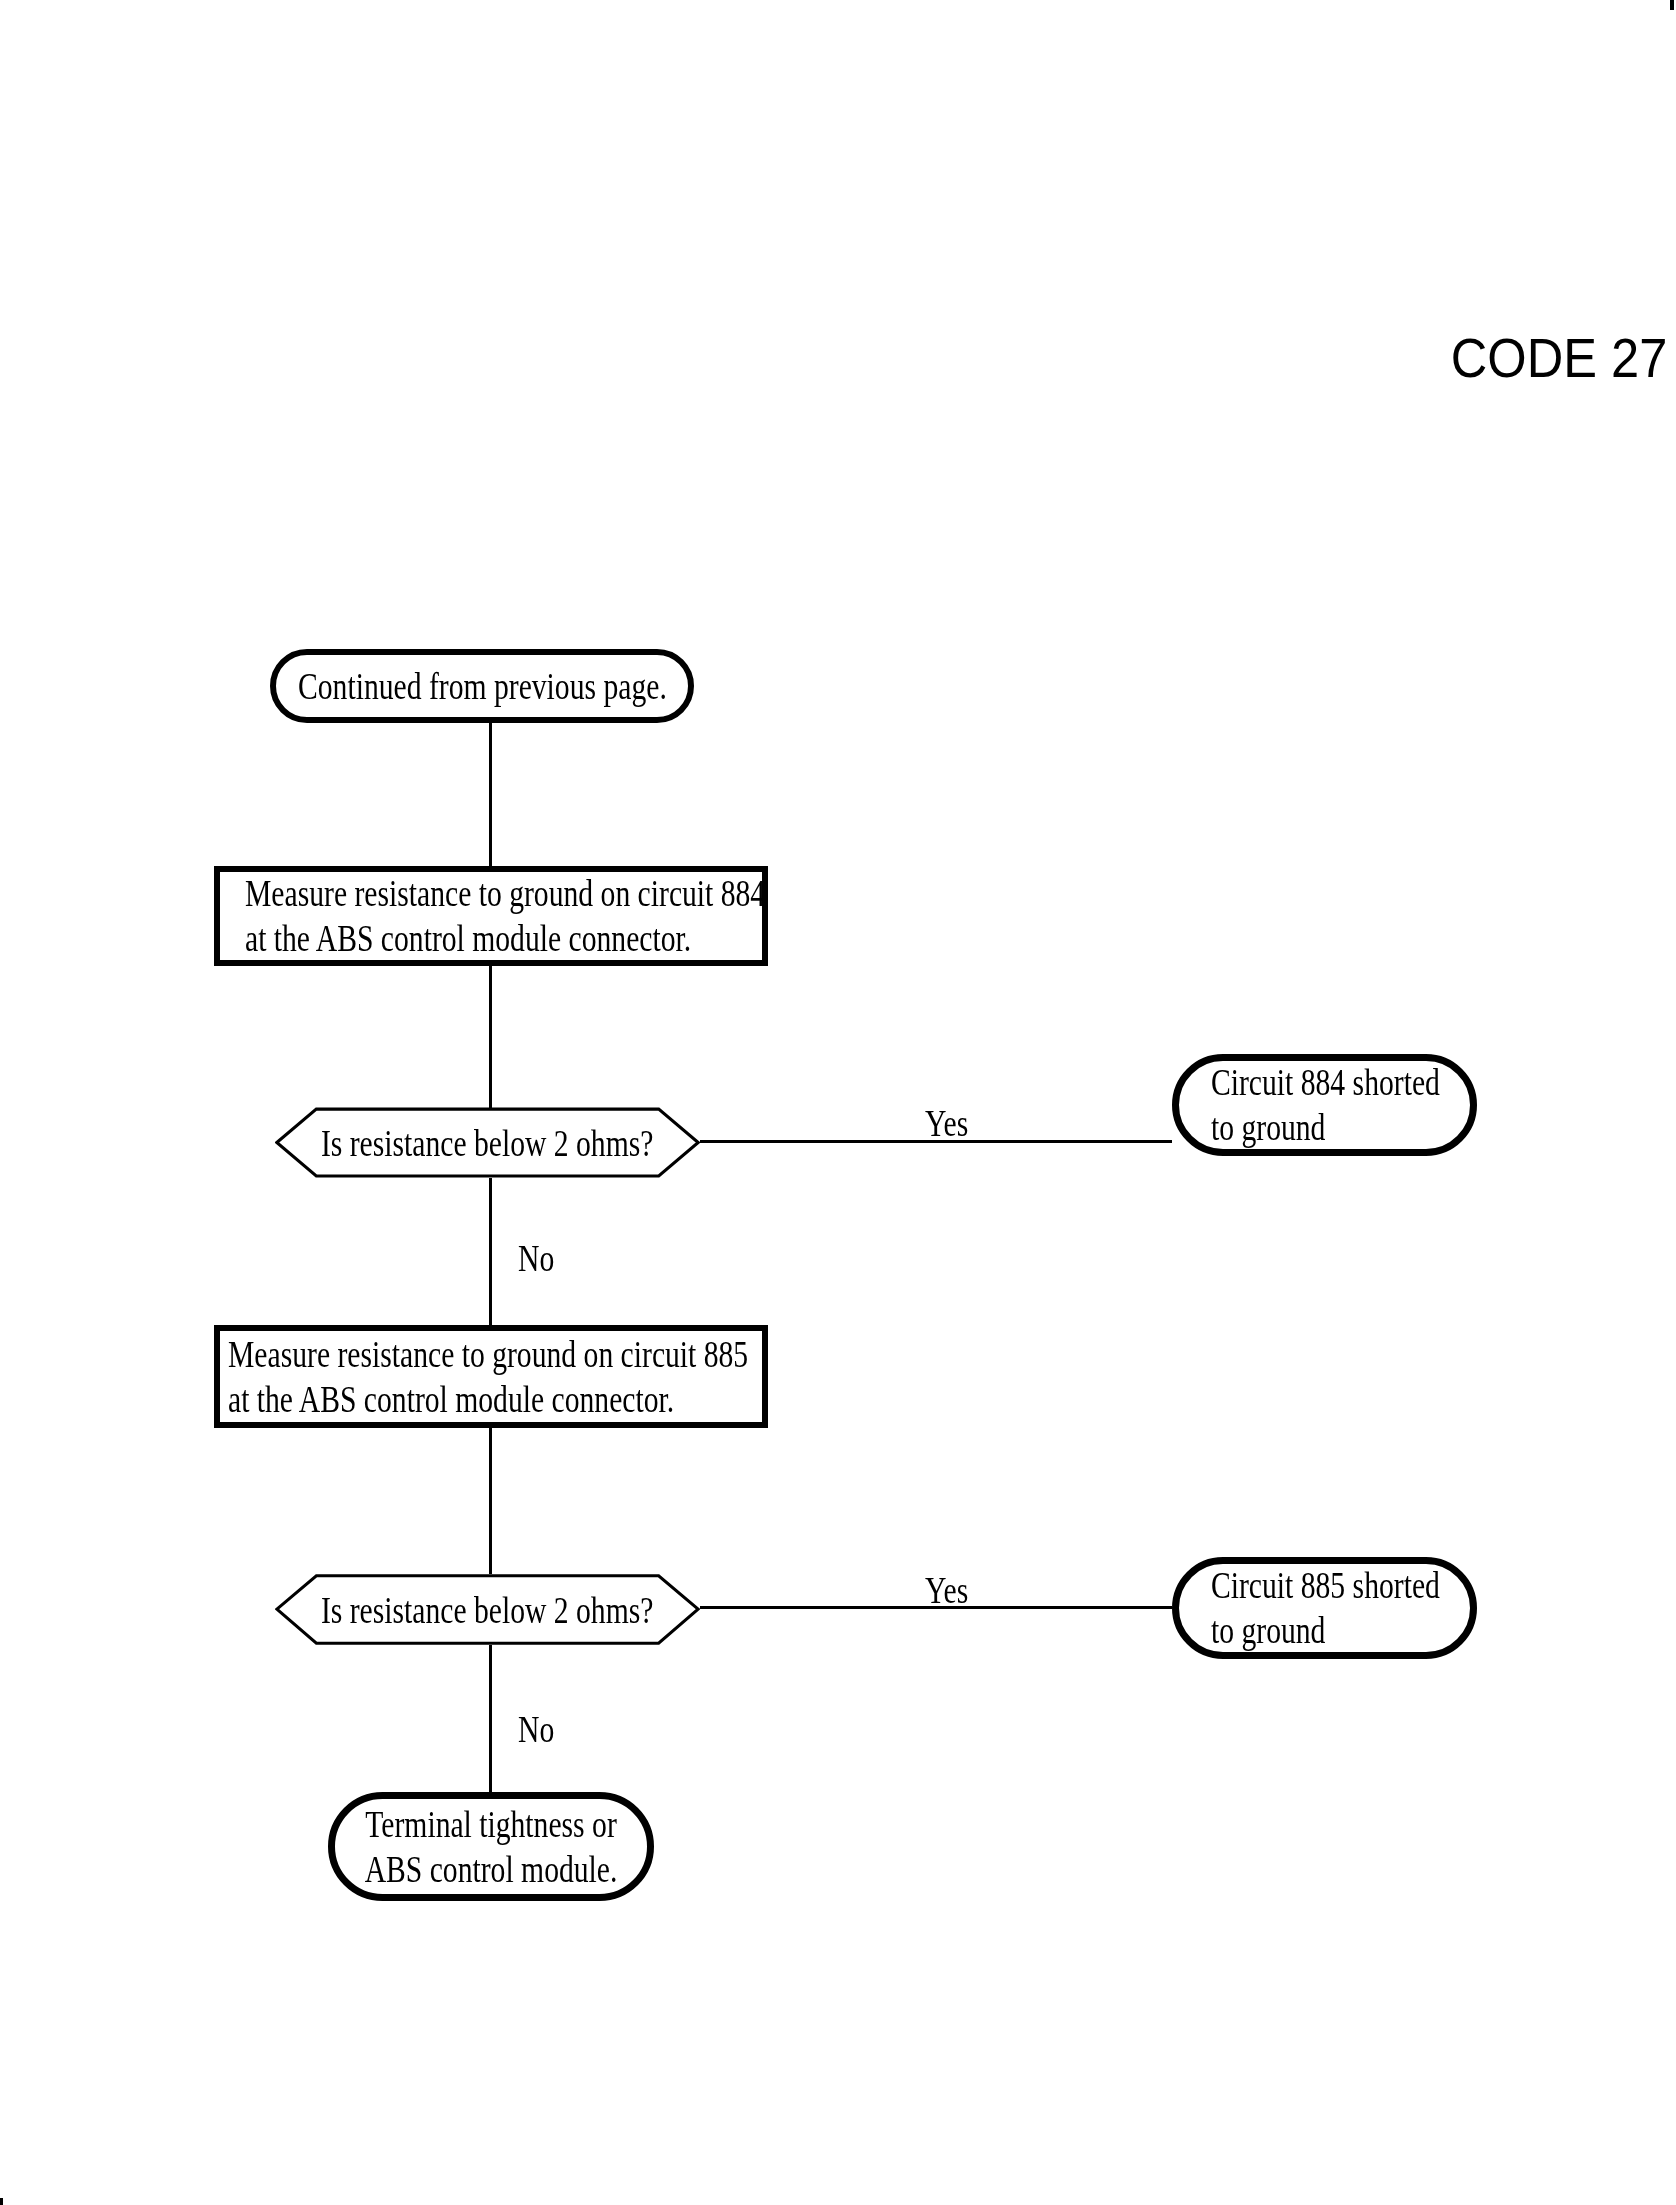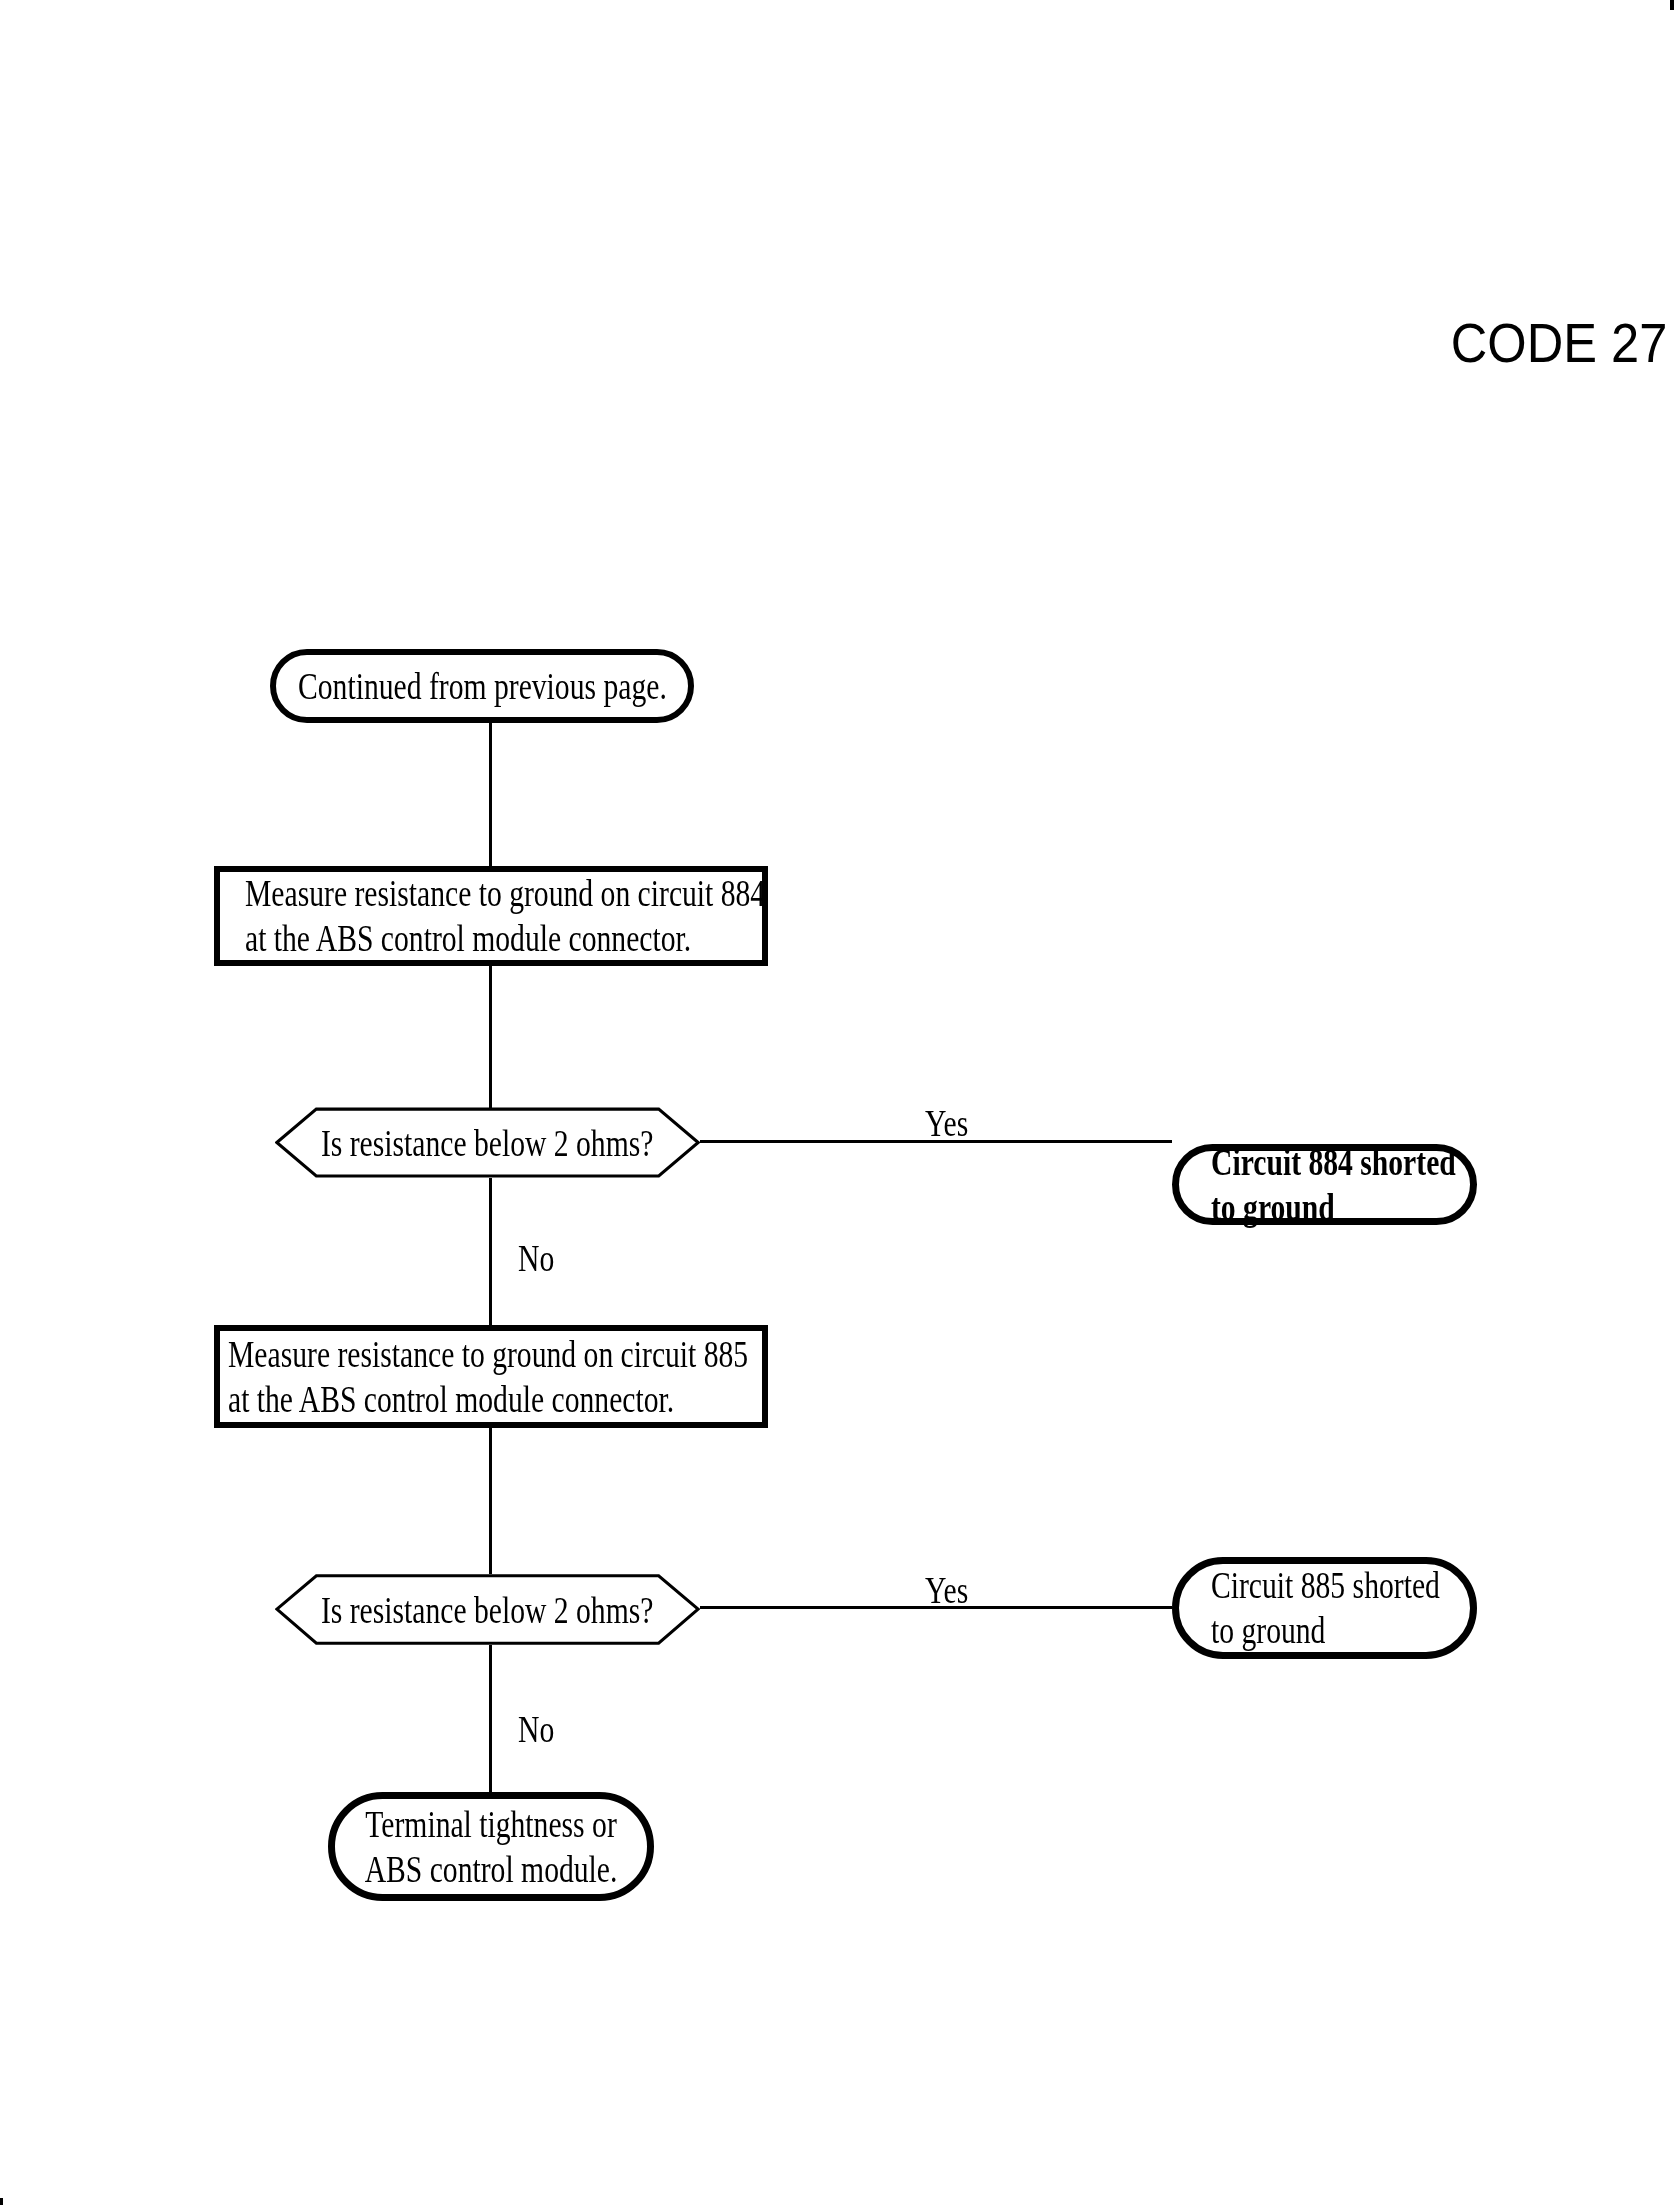--- a/index.html
+++ b/index.html
@@ -14,21 +14,21 @@
   
   .hdr{
     position:absolute;
     font-family:"Liberation Sans","DejaVu Sans",sans-serif;
     font-size:55px;line-height:55px;font-weight:400;
     letter-spacing:0px;white-space:nowrap;
   }
   .hdr .cond{display:inline-block;transform:scaleX(0.92);}
   .hdr-left{left:16px;top:315px;}
   .hdr-left .cond{transform-origin:left center;}
-  .hdr-right{right:9px;top:316px;text-align:right;}
+  .hdr-right{right:9px;top:331px;text-align:right;}
   .hdr-right .cond{transform-origin:right center;}
   
   .node{position:absolute;box-sizing:border-box;background:#fff;}
   .node, .lbl{font-size:38px;line-height:45px;}
   .txt{display:inline-block;transform:scaleX(0.78);transform-origin:left center;white-space:nowrap;}
   .txt.center{transform-origin:center center;text-align:center;}
   .single{line-height:38px;}
   
   .pill{border:6.7px solid #000;border-radius:58px;display:flex;align-items:center;justify-content:center;}
   .pill-thick{border-width:7.3px;}
@@ -80,21 +80,21 @@
     <span class="txt center">Is resistance below 2 ohms?</span>
   </div>
 
   <div class="lbl" style="left:904px;top:1104px;width:85px;text-align:center;">
     <span class="txt center">Yes</span>
   </div>
   <div class="lbl" style="left:513px;top:1239px;">
     <span class="txt">No</span>
   </div>
 
-  <div class="node pill pill-thick" style="left:1172px;top:1144px;width:305px;height:81px;border-radius:51px;justify-content:flex-start;padding-left:32px;font-weight:bold;">
+  <div class="node pill pill-thick" style="left:1172px;top:1054px;width:305px;height:102px;border-radius:51px;justify-content:flex-start;padding-left:32px;">
     <span class="txt">
       <div>Circuit 884 shorted</div>
       <div>to ground</div>
     </span>
   </div>
 
   <div class="node rect" style="left:214px;top:1325px;width:554px;height:103px;padding-left:8px;">
     <span class="txt">
       <div>Measure resistance to ground on circuit 885</div>
       <div>at the ABS control module connector.</div>

